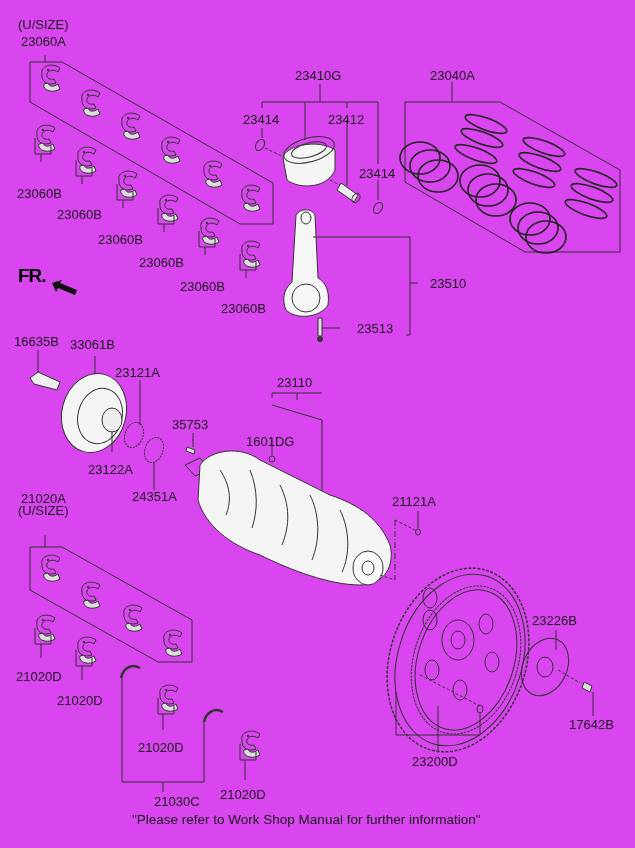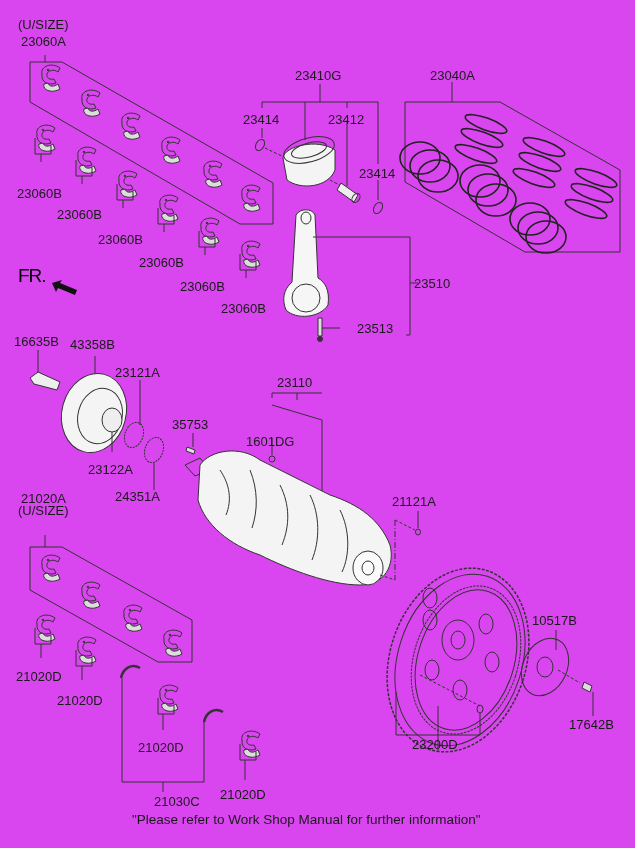--- a/index.html
+++ b/index.html
@@ -1,21 +1,21 @@
 <!DOCTYPE html>
 <html><head>
 <meta charset="utf-8">
 <style>
   html, body { margin:0; padding:0; background:#ffffff; }
   #canvas { position:relative; width:635px; height:848px; overflow:hidden; background:#d946ef;
     font-family:"Liberation Sans", sans-serif; color:#1a1a1a;padding-left:34px; }
   svg#art { position:absolute; left:0; top:0; }
   .lbl { position:absolute; font-size:13px; line-height:14px; white-space:nowrap; color:#1a1a1a; cursor:pointer; }
   .note { position:absolute; font-size:13.5px; white-space:nowrap; color:#1a1a1a; }
-  .fr { position:absolute; font-size:19px; font-weight:normal; letter-spacing:-1px; color:#000; }
+  .fr { position:absolute; font-size:19px; font-weight:bold; letter-spacing:-1px; color:#000; }
 </style>
 </head>
 <body>
 
 <div id="canvas">
 
   <svg id="art" width="635" height="848" viewBox="0 0 635 848" fill="none" stroke="#333" stroke-width="1">
     <defs>
       <g id="bearing">
         <path d="M-8,-6 C-10,-14 2,-18 10,-12 L8,-8 C4,-11 -2,-10 -3,-6 C-4,-2 0,0 4,-1 L6,3 C-2,6 -9,2 -8,-6 Z" stroke-width="1"></path>
@@ -225,39 +225,39 @@
   <span class="lbl" style="left:180px;top:280px">23060B</span>
   <span class="lbl" style="left:221px;top:302px">23060B</span>
 
   <span class="fr" style="left:18px;top:265px">FR.</span>
 
   <span class="lbl" style="left:295px;top:69px">23410G</span>
   <span class="lbl" style="left:243px;top:113px">23414</span>
   <span class="lbl" style="left:328px;top:113px">23412</span>
   <span class="lbl" style="left:359px;top:167px">23414</span>
   <span class="lbl" style="left:430px;top:69px">23040A</span>
-  <span class="lbl" style="left:414px;top:277px">23510</span>
+  <span class="lbl" style="left:430px;top:277px">23510</span>
   <span class="lbl" style="left:357px;top:322px">23513</span>
 
   <span class="lbl" style="left:14px;top:335px">16635B</span>
-  <span class="lbl" style="left:70px;top:338px">43358B</span>
+  <span class="lbl" style="left:70px;top:338px">33061B</span>
   <span class="lbl" style="left:115px;top:366px">23121A</span>
   <span class="lbl" style="left:88px;top:463px">23122A</span>
-  <span class="lbl" style="left:115px;top:490px">24351A</span>
+  <span class="lbl" style="left:132px;top:490px">24351A</span>
   <span class="lbl" style="left:172px;top:418px">35753</span>
   <span class="lbl" style="left:277px;top:376px">23110</span>
   <span class="lbl" style="left:246px;top:435px">1601DG</span>
   <span class="lbl" style="left:392px;top:495px">21121A</span>
 
   <span class="lbl" style="left:18px;top:504px">(U/SIZE)</span>
   <span class="lbl" style="left:21px;top:492px">21020A</span>
   <span class="lbl" style="left:16px;top:670px">21020D</span>
   <span class="lbl" style="left:57px;top:694px">21020D</span>
   <span class="lbl" style="left:138px;top:741px">21020D</span>
   <span class="lbl" style="left:220px;top:788px">21020D</span>
   <span class="lbl" style="left:154px;top:795px">21030C</span>
 
-  <span class="lbl" style="left:532px;top:614px">10517B</span>
+  <span class="lbl" style="left:532px;top:614px">23226B</span>
   <span class="lbl" style="left:569px;top:718px">17642B</span>
-  <span class="lbl" style="left:412px;top:738px">23200D</span>
+  <span class="lbl" style="left:412px;top:755px">23200D</span>
 
   <span class="note" style="left:132px;top:812px">"Please refer to Work Shop Manual for further information"</span>
 </div>
 
 </body></html>

